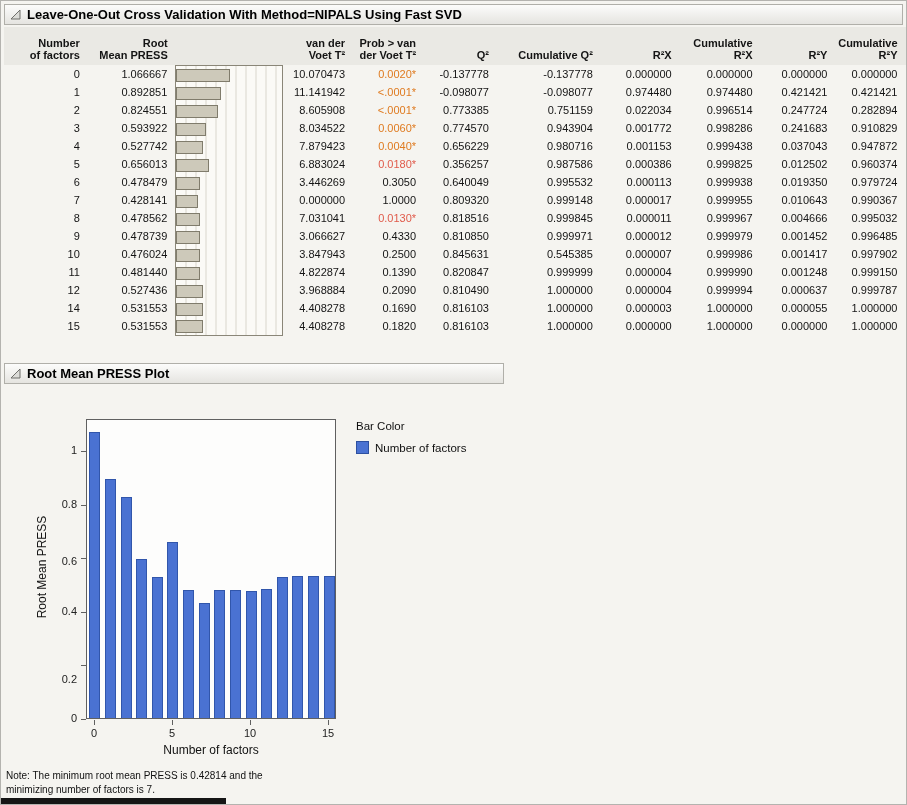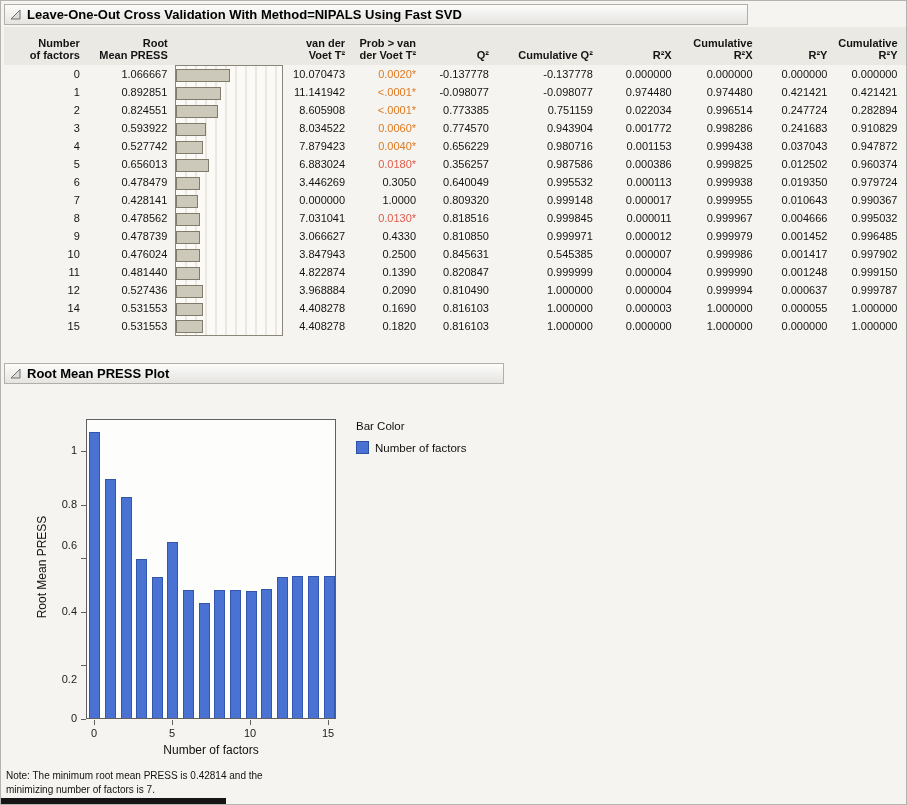--- a/index.html
+++ b/index.html
@@ -12,21 +12,21 @@
   }
 
   .oheader {
     position: absolute; height: 21px;
     background: linear-gradient(#fcfcfb, #e5e4e0);
     border: 1px solid #b0afa9;
     display: flex; align-items: center; gap: 6px; padding: 0 5px;
     font-size: 13px; font-weight: bold; color: #000;
     cursor: default; white-space: nowrap;
   }
-  #oh1 { left: 3px; top: 3px; width: 744px; }
+  #oh1 { left: 3px; top: 3px; width: 899px; }
   #oh2 { left: 3px; top: 362px; width: 500px; }
   .tri { flex: 0 0 auto; }
 
   #tbl {
     position: absolute; left: 3px; top: 26px;
     border-collapse: collapse; table-layout: fixed;
     font-size: 11px; color: #141414;
   }
   #tbl th {
     font-weight: bold; text-align: right; vertical-align: bottom;
@@ -382,21 +382,21 @@
 
   <div id="yaxis-title">Root Mean PRESS</div>
   <div id="ygutter">
       <div class="ymark" style="top: 300px;"></div>
       <div class="ylab" style="top: 293px;">0</div>
       <div class="ymark" style="top: 246px;"></div>
       <div class="ylab" style="top: 254px;">0.2</div>
       <div class="ymark" style="top: 193px;"></div>
       <div class="ylab" style="top: 186px;">0.4</div>
       <div class="ymark" style="top: 139px;"></div>
-      <div class="ylab" style="top: 120px;">0.6</div>
+      <div class="ylab" style="top: 136px;">0.6</div>
       <div class="ymark" style="top: 86px;"></div>
       <div class="ylab" style="top: 79px;">0.8</div>
       <div class="ymark" style="top: 32px;"></div>
       <div class="ylab" style="top: 25px;">1</div>
     </div>
   <div id="plot">
       <div class="cbar" style="left: 2.3px; height: 285.7px; background: rgb(74, 114, 210);"></div>
       <div class="cbar" style="left: 17.9px; height: 239.2px; background: rgb(74, 114, 210);"></div>
       <div class="cbar" style="left: 33.6px; height: 220.9px; background: rgb(74, 114, 210);"></div>
       <div class="cbar" style="left: 49.2px; height: 159.1px; background: rgb(74, 114, 210);"></div>

